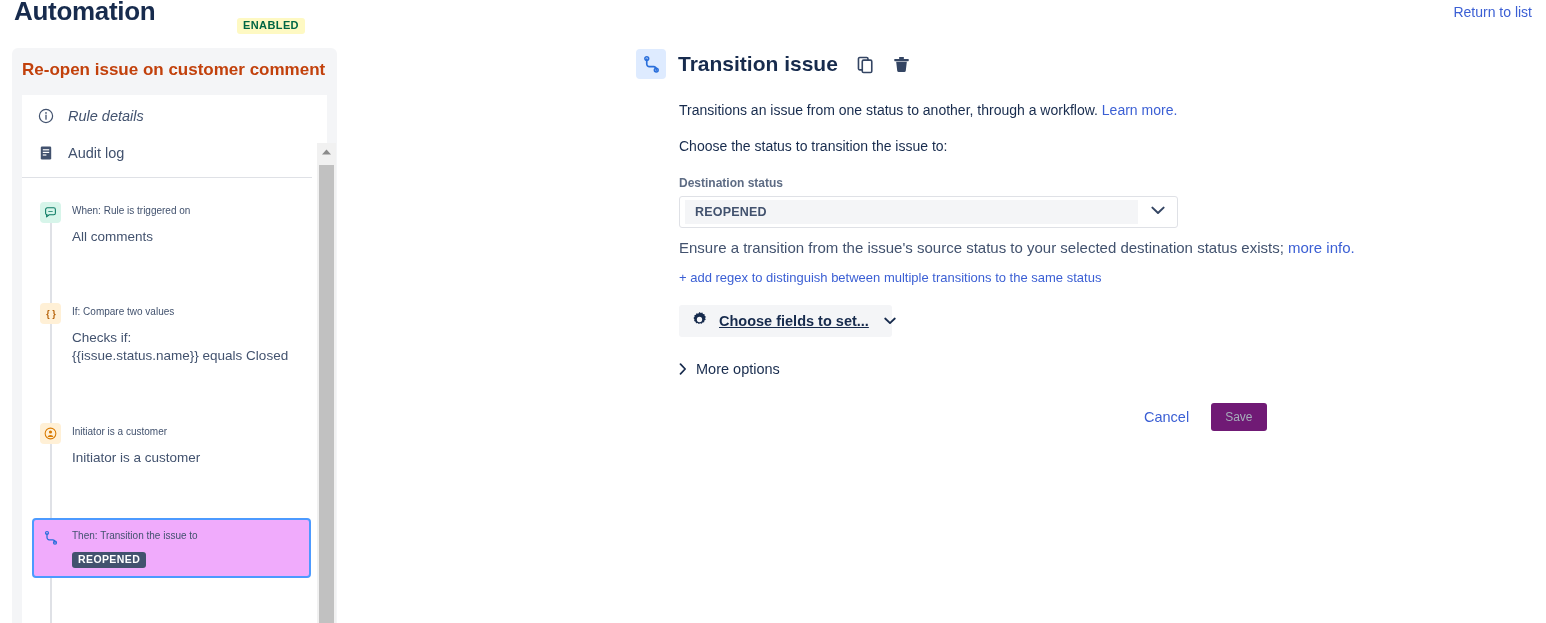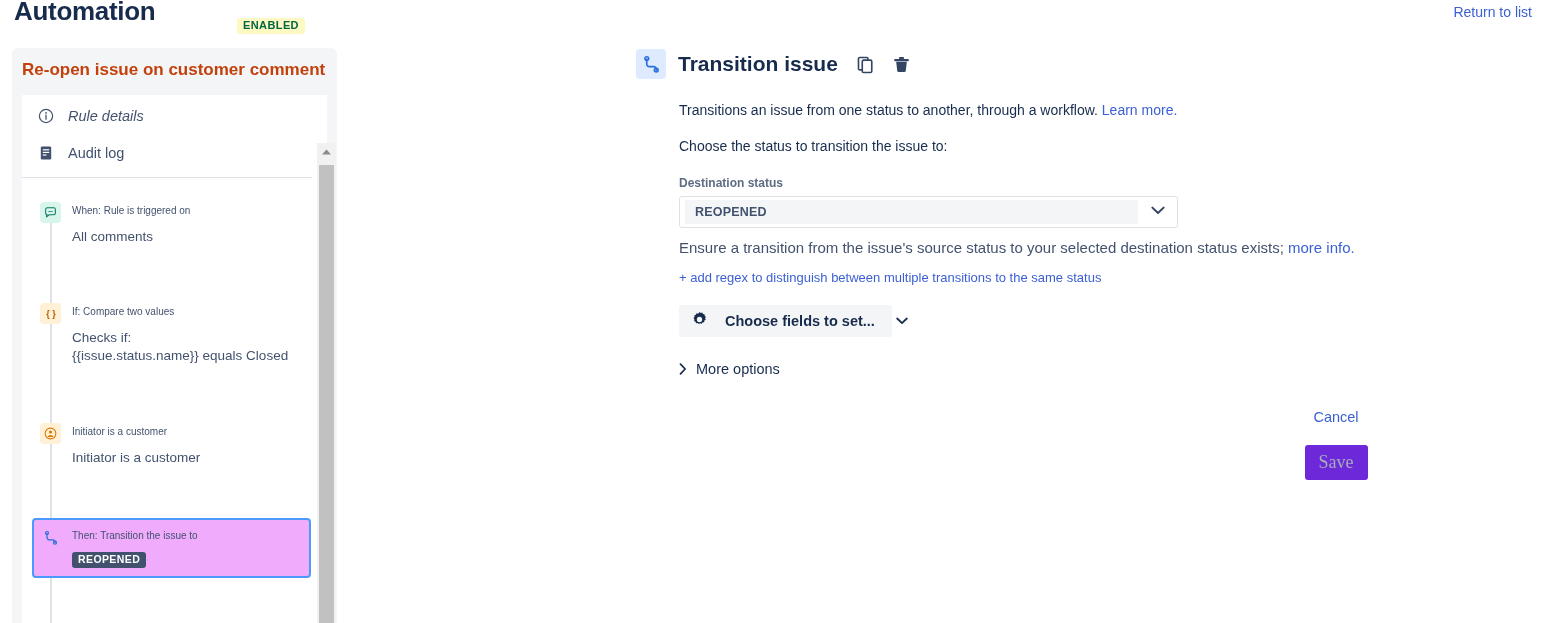--- a/index.html
+++ b/index.html
@@ -324,24 +324,25 @@
   }
 
   #choose-fields-button {
     margin: 20px 0 0 43px;
     height: 32px;
     width: 213px;
     background: #f4f5f7;
     border-radius: 3px;
     display: flex;
     align-items: center;
-    gap: 17px;
+    gap: 11px;
     padding: 0 12px;
     box-sizing: border-box;
     cursor: pointer;
+    text-decoration: underline;
   }
   #choose-fields-label {
     font-size: 14.5px;
     font-weight: bold;
     color: #172b4d;
     white-space: nowrap;
   }
 
   #more-options {
     margin: 24px 0 0 43px;
@@ -356,36 +357,35 @@
     color: #172b4d;
   }
 
   #form-actions {
     margin: 26px 0 0 0;
     display: flex;
     align-items: center;
     justify-content: flex-start;
     padding-left: 500px;
     gap: 14px;
-    flex-direction: column;
   }
   #cancel-button {
     font-size: 14.5px;
     color: #3b5fd4;
     cursor: pointer;
     padding: 6px 8px;
   }
   #save-button {
-    font-size: 18px;
+    font-size: 12px;
     color: #a5adba;
-    background: #6d28d9;
+    background: #701a75;
     border: none;
     border-radius: 3px;
     padding: 7px 14px;
-    font-family: Liberation Serif, serif;
+    font-family: Liberation Sans, sans-serif;
     cursor: default;
   }
 </style>
 </head>
 <body>
 
 <div id="top-bar">
   <div id="page-title">Automation</div>
   <div id="enabled-badge">ENABLED</div>
   <div id="return-to-list">Return to list</div>

